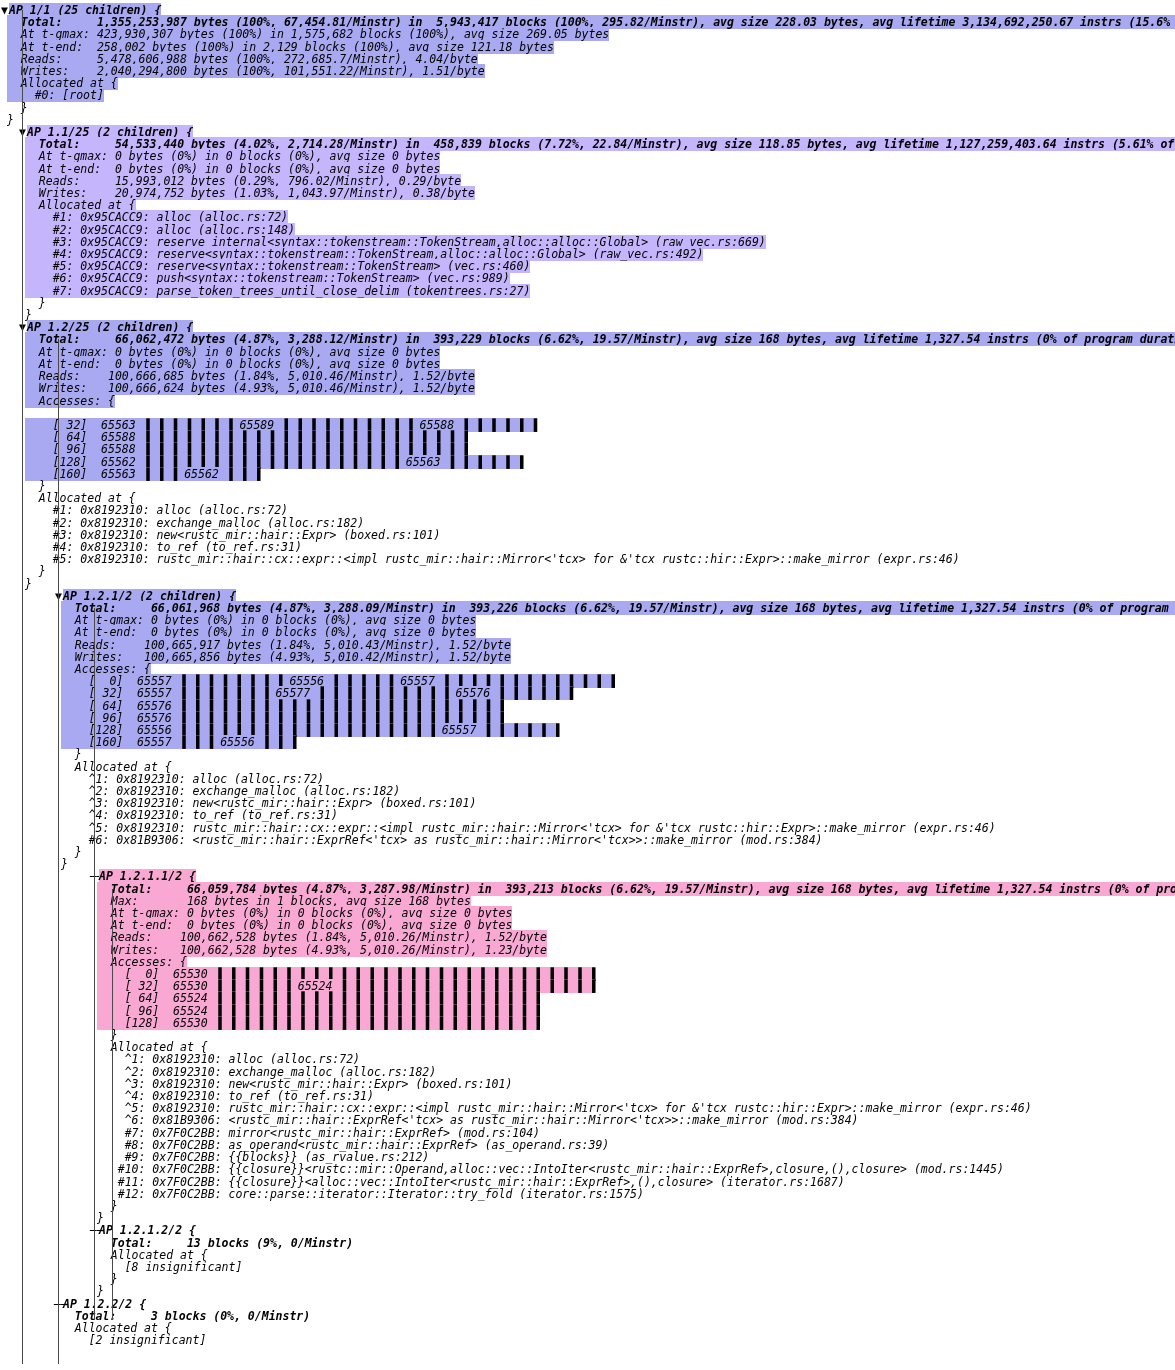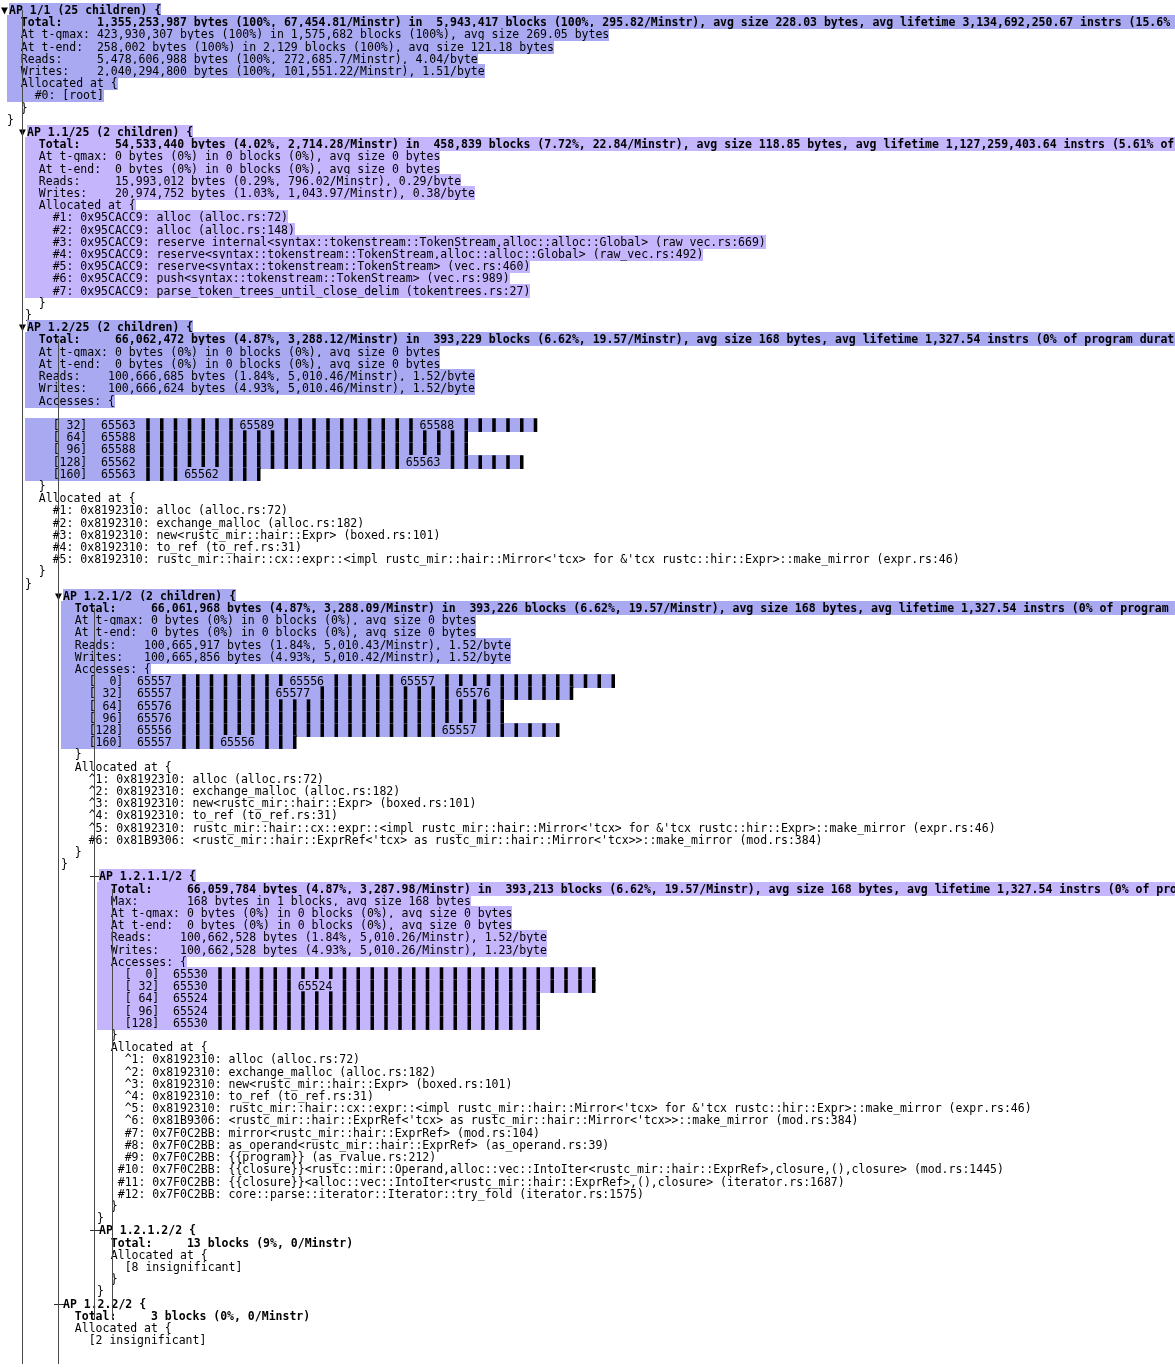--- a/index.html
+++ b/index.html
@@ -12,34 +12,35 @@
     font-size: 11.5px;
     line-height: 12.2px;
     color: #000000;
     width: 1175px;
   }
   .page {
     position: relative;
     width: 1175px;
     padding: 4px 0 18px 0;
     box-sizing: border-box;
+    font-style: italic;
   }
   .node {
     position: relative;
   }
   pre.block {
     margin: 0;
     font-family: "DejaVu Sans Mono", monospace;
     font-size: 11.5px;
     line-height: 12.2px;
     white-space: pre;
   }
   .hl-blue  { background: #a9a9f2; }
   .hl-yellow{ background: #c4b5fd; }
-  .hl-green { background: #c4b5fd; }
+  .hl-green { background: #f9a8d4; }
   .b { font-weight: bold; }
   .triangle {
     display: inline-block;
     width: 9px;
     text-align: center;
     cursor: pointer;
   }
   .guide {
     position: absolute;
     width: 1px;
@@ -147,21 +148,21 @@
         <pre class="block"><span> </span><span class="">  }</span></pre>
         <pre class="block"><span> </span><span class="">  Allocated at {</span></pre>
         <pre class="block"><span> </span><span class="">    ^1: 0x8192310: alloc (alloc.rs:72)</span></pre>
         <pre class="block"><span> </span><span class="">    ^2: 0x8192310: exchange_malloc (alloc.rs:182)</span></pre>
         <pre class="block"><span> </span><span class="">    ^3: 0x8192310: new&lt;rustc_mir::hair::Expr&gt; (boxed.rs:101)</span></pre>
         <pre class="block"><span> </span><span class="">    ^4: 0x8192310: to_ref (to_ref.rs:31)</span></pre>
         <pre class="block"><span> </span><span class="">    ^5: 0x8192310: rustc_mir::hair::cx::expr::&lt;impl rustc_mir::hair::Mirror&lt;'tcx&gt; for &amp;'tcx rustc::hir::Expr&gt;::make_mirror (expr.rs:46)</span></pre>
         <pre class="block"><span> </span><span class="">    ^6: 0x81B9306: &lt;rustc_mir::hair::ExprRef&lt;'tcx&gt; as rustc_mir::hair::Mirror&lt;'tcx&gt;&gt;::make_mirror (mod.rs:384)</span></pre>
         <pre class="block"><span> </span><span class="">    #7: 0x7F0C2BB: mirror&lt;rustc_mir::hair::ExprRef&gt; (mod.rs:104)</span></pre>
         <pre class="block"><span> </span><span class="">    #8: 0x7F0C2BB: as_operand&lt;rustc_mir::hair::ExprRef&gt; (as_operand.rs:39)</span></pre>
-        <pre class="block"><span> </span><span class="">    #9: 0x7F0C2BB: {{program}} (as_rvalue.rs:212)</span></pre>
+        <pre class="block"><span> </span><span class="">    #9: 0x7F0C2BB: {{blocks}} (as_rvalue.rs:212)</span></pre>
         <pre class="block"><span> </span><span class="">   #10: 0x7F0C2BB: {{closure}}&lt;rustc::mir::Operand,alloc::vec::IntoIter&lt;rustc_mir::hair::ExprRef&gt;,closure,(),closure&gt; (mod.rs:1445)</span></pre>
         <pre class="block"><span> </span><span class="">   #11: 0x7F0C2BB: {{closure}}&lt;alloc::vec::IntoIter&lt;rustc_mir::hair::ExprRef&gt;,(),closure&gt; (iterator.rs:1687)</span></pre>
         <pre class="block"><span> </span><span class="">   #12: 0x7F0C2BB: core::parse::iterator::Iterator::try_fold (iterator.rs:1575)</span></pre>
         <pre class="block"><span> </span><span class="">  }</span></pre>
         <pre class="block"><span> </span><span class="">}</span></pre>
       </div>
       <div class="node" style="padding-left: 90px;">
         <pre class="block"><span class="triangle">—— </span><span class=" b">AP 1.2.1.2/2 {</span></pre>
         <pre class="block"><span> </span><span class=" b">  Total:     13 blocks (9%, 0/Minstr)</span></pre>
         <pre class="block"><span> </span><span class="">  Allocated at {</span></pre>

